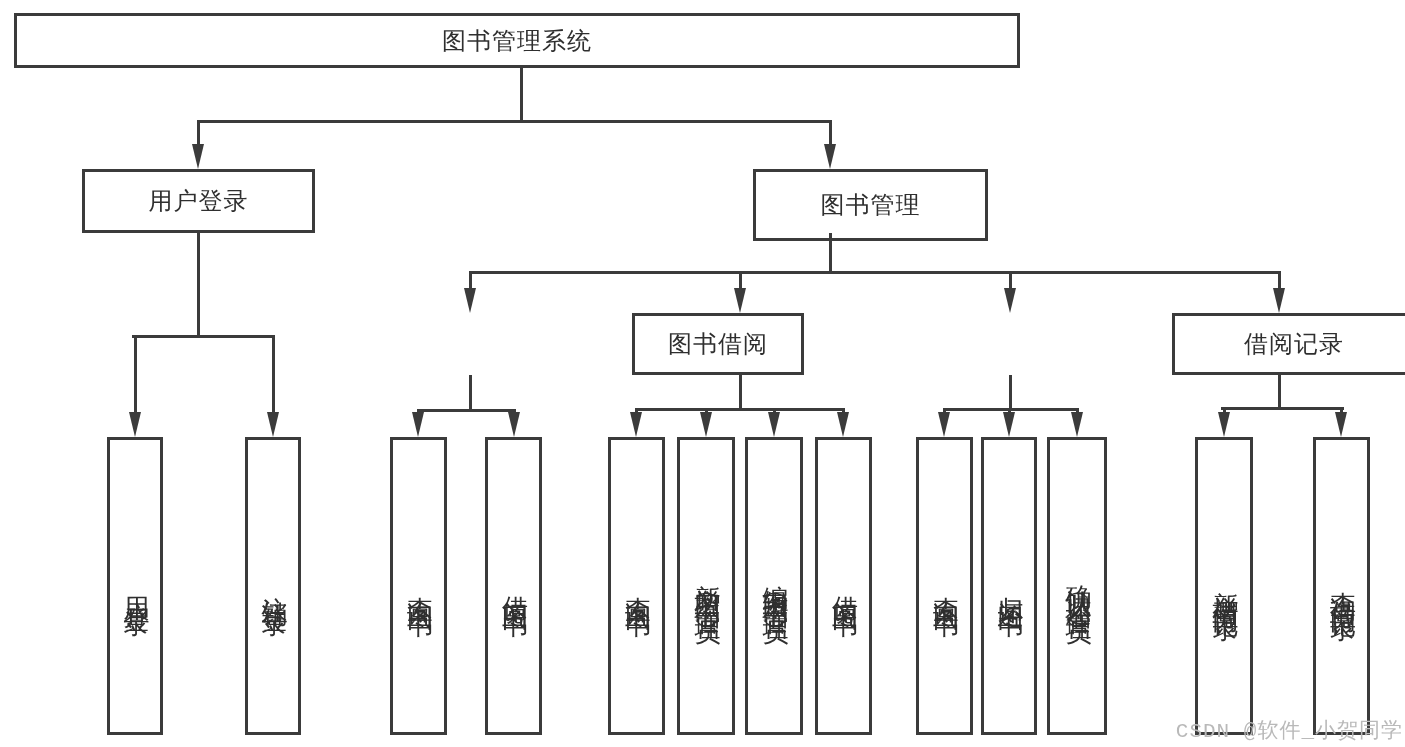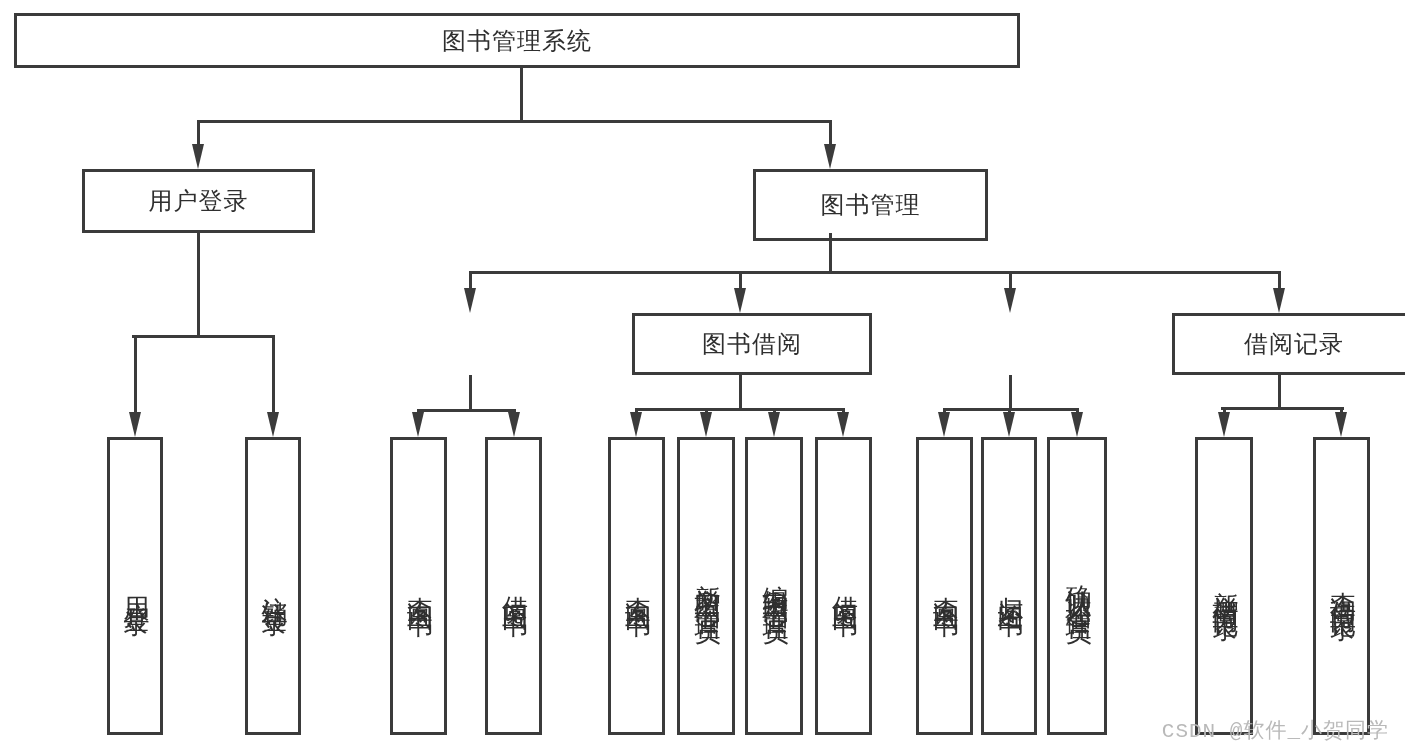--- a/index.html
+++ b/index.html
@@ -38,39 +38,39 @@
   .vline{position:absolute;width:2.5px;background:var(--line);}
   .hline{position:absolute;height:2.5px;background:var(--line);}
   .arrow{
     position:absolute;width:0;height:0;
     border-left:6px solid transparent;
     border-right:6px solid transparent;
     border-top:25px solid var(--line);
   }
   .watermark{
     position:absolute;
-    right:16px;bottom:3px;
+    right:2px;bottom:3px;
     font-size:21px;
     color:var(--wm);
     letter-spacing:1px;
     z-index:10;
     margin-top:19px;
   }
 </style>
 </head>
 <body>
 
 <div class="canvas">
 
   <div class="box" style="left:14px;top:13px;width:1006px;height:55px;">图书管理系统</div>
 
   <div class="box" style="left:82px;top:169px;width:233px;height:64px;">用户登录</div>
   <div class="box" style="left:712px;top:169px;width:235px;height:72px;margin-left:41px;">图书管理</div>
 
-  <div class="box" style="left:632px;top:313px;width:240px;height:62px;">图书借阅</div>
+  <div class="box" style="left:632px;top:313px;width:172px;height:62px;">图书借阅</div>
   <div class="box" style="left:1172px;top:313px;width:244px;height:62px;">借阅记录</div>
 
   <div class="box vbox" style="left:107px;top:437px;width:56px;height:298px;">用户登录</div>
   <div class="box vbox" style="left:245px;top:437px;width:56px;height:298px;">注销登录</div>
 
   <div class="box vbox" style="left:390px;top:437px;width:57px;height:298px;">查询图书</div>
   <div class="box vbox" style="left:485px;top:437px;width:57px;height:298px;">借阅图书</div>
 
   <div class="box vbox" style="left:608px;top:437px;width:57px;height:298px;">查询图书</div>
   <div class="box vbox" style="left:677px;top:437px;width:58px;height:298px;">新增图书（管理员）</div>

